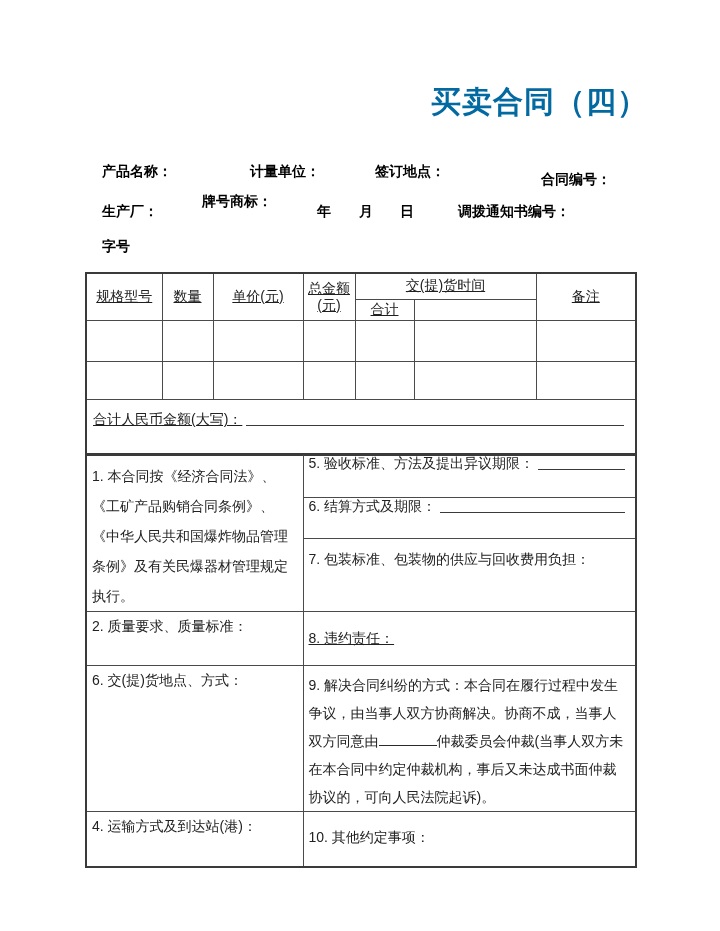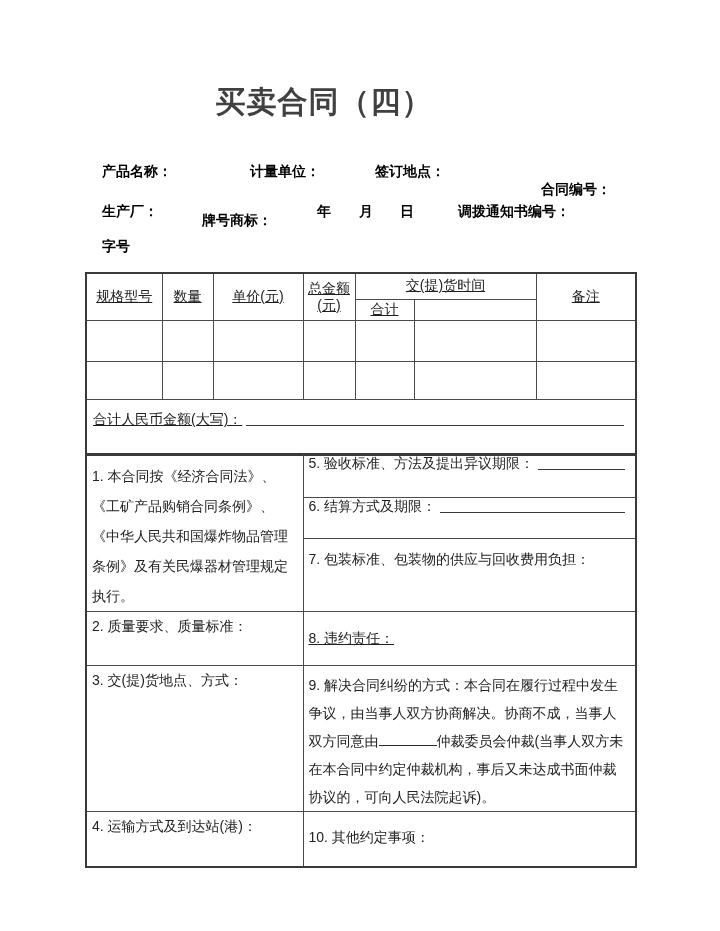--- a/index.html
+++ b/index.html
@@ -7,22 +7,22 @@
     width:720px;height:931px;
     background:#ffffff;
     font-family:"Liberation Sans", sans-serif;
     color:#1f1f1f;
     position:relative;
     overflow:hidden;
   }
   .page{position:absolute;left:0;top:0;width:720px;height:931px;background:#ffffff;}
   .title{
     position:absolute;left:0;top:82px;width:648px;
-    text-align:center;font-size:30px;font-weight:bold;
-    letter-spacing:1px;margin:0;color:#404040;
+    text-align:right;font-size:30px;font-weight:bold;
+    letter-spacing:1px;margin:0;color:#0369a1;
   }
   .hlabel{
     position:absolute;font-size:14px;font-weight:bold;color:#000000;
     white-space:nowrap;line-height:18px;
   }
   table{border-collapse:collapse;table-layout:fixed;}
   .goods{
     position:absolute;left:85px;top:272px;width:550px;
     border:2px solid #3a3a3a;
     text-decoration:underline;
@@ -68,24 +68,24 @@
 <body>
 
 <div class="page">
 
   <h1 class="title">买卖合同（四）</h1>
 
   <div>
     <span class="hlabel" style="left:102px;top:162px">产品名称：</span>
     <span class="hlabel" style="left:250px;top:162px">计量单位：</span>
     <span class="hlabel" style="left:375px;top:162px">签订地点：</span>
-    <span class="hlabel" style="left:541px;top:180px">合同编号：</span>
+    <span class="hlabel" style="left:541px;top:170px">合同编号：</span>
 
     <span class="hlabel" style="left:102px;top:202px">生产厂：</span>
-    <span class="hlabel" style="left:202px;top:211px">牌号商标：</span>
+    <span class="hlabel" style="left:202px;top:192px">牌号商标：</span>
     <span class="hlabel" style="left:317px;top:202px">年</span>
     <span class="hlabel" style="left:359px;top:202px">月</span>
     <span class="hlabel" style="left:400px;top:202px">日</span>
     <span class="hlabel" style="left:458px;top:202px">调拨通知书编号：</span>
 
     <span class="hlabel" style="left:102px;top:237px">字号</span>
   </div>
 
   <table class="goods">
     <colgroup>
@@ -166,21 +166,21 @@
       </td>
     </tr>
     <tr style="height:60px">
       <td class="cell7">7. 包装标准、包装物的供应与回收费用负担：</td>
     </tr>
     <tr style="height:54px">
       <td>2. 质量要求、质量标准：</td>
       <td class="cell8">8. 违约责任：</td>
     </tr>
     <tr style="height:140px">
-      <td>3. 交(提)货地点、方式：</td>
+      <td>6. 交(提)货地点、方式：</td>
       <td class="cell9">
         <span>9. 解决合同纠纷的方式：本合同在履行过程中发生争议，由当事人双方协商解决。协商不成，当事人双方同意由</span><span class="blank-inline"></span><span>仲裁委员会仲裁(当事人双方未在本合同中约定仲裁机构，事后又未达成书面仲裁协议的，可向人民法院起诉)。</span>
       </td>
     </tr>
     <tr style="height:55px">
       <td>4. 运输方式及到达站(港)：</td>
       <td class="cell10">10. 其他约定事项：</td>
     </tr>
   </tbody>
     </table>

